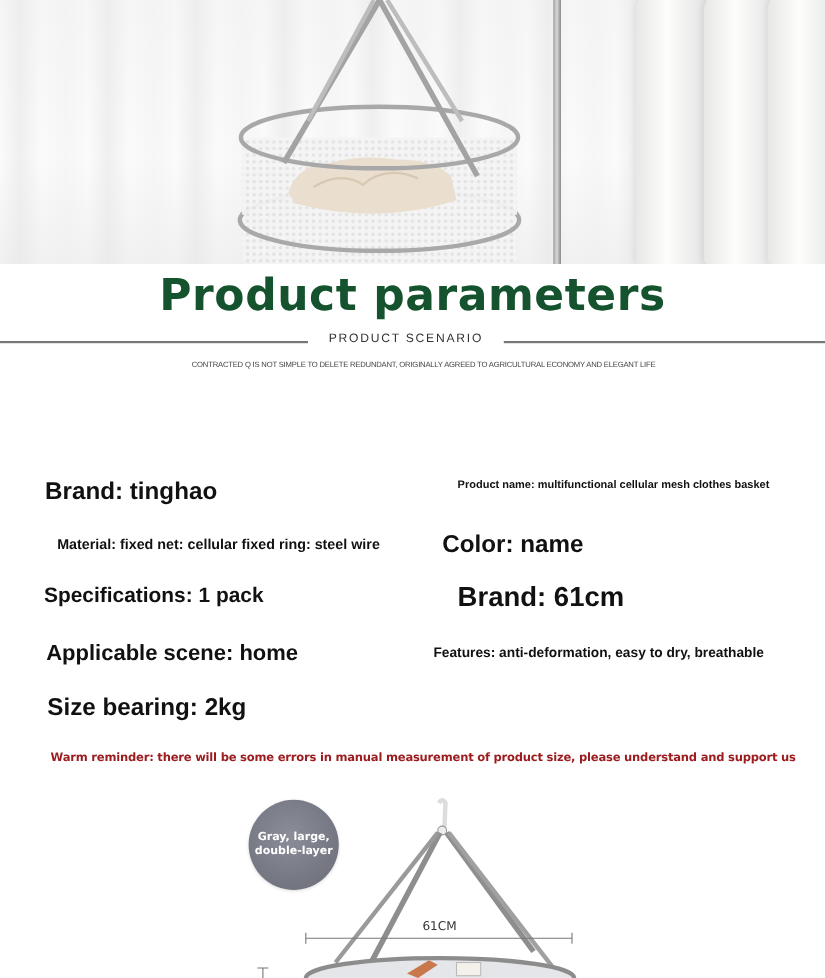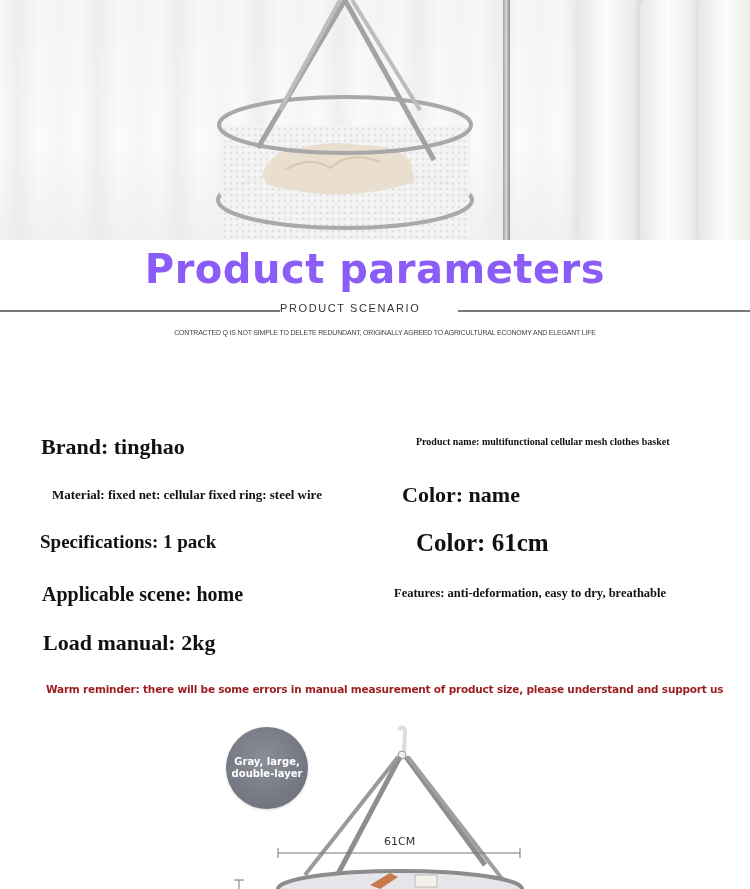--- a/index.html
+++ b/index.html
@@ -19,37 +19,37 @@
     .hero .shirts { position: absolute; left: 570px; top: 0; width: 180px; height: 240px; }
     .hero .shirt { position: absolute; top: -10px; width: 70px; height: 250px; border-radius: 20px 20px 4px 4px;
       background: linear-gradient(90deg, #e7e7e5, #fdfdfb 40%, #eaeaea 80%, #dcdcdc);
       box-shadow: -2px 0 6px rgba(0,0,0,0.06); }
     .hero svg { position: absolute; left: 0; top: 0; }
 
     
     .title {
       position: absolute; left: 0; top: 246px; width: 750px; text-align: center;
       font-family: "DejaVu Sans", sans-serif; font-weight: bold; font-size: 40px;
-      color: #8b5cf6; letter-spacing: 0.5px;
+      color: #14532d; letter-spacing: 0.5px;
     }
     .rule { position: absolute; top: 310px; height: 2px; background: #777; }
     .rule.left { left: 0; width: 280px; }
     .rule.right { left: 458px; width: 292px; }
     .subtitle {
-      position: absolute; left: 280px; width: 178px; top: 302px; 
+      position: absolute; left: 280px; width: 178px; top: 302px; text-align: center;
       font-family: "Liberation Sans", sans-serif; font-size: 11px; letter-spacing: 1.6px; color: #333;
     }
     .tagline {
       position: absolute; left: 170px; width: 430px; top: 327px; text-align: center;
       font-family: "Liberation Sans", sans-serif; font-size: 7px; line-height: 12px; color: #444;
       letter-spacing: -0.2px; text-transform: uppercase;
     }
 
     
-    .param { position: absolute; font-family: Liberation Serif, serif; font-weight: bold; color: #111; white-space: nowrap; }
+    .param { position: absolute; font-family: Liberation Sans, sans-serif; font-weight: bold; color: #111; white-space: nowrap; }
     .p-brand { left: 41px; top: 434px; font-size: 22px; }
     .p-pname { left: 416px; top: 436px; font-size: 10px; line-height: 11px; white-space: normal; width: 300px; }
     .p-material { left: 52px; top: 487px; font-size: 13px; }
     .p-color { left: 402px; top: 482px; font-size: 22px; }
     .p-spec { left: 40px; top: 531px; font-size: 19px; }
     .p-size { left: 416px; top: 529px; font-size: 25px; }
     .p-scene { left: 42px; top: 583px; font-size: 20px; }
     .p-features { left: 394px; top: 586px; font-size: 12.5px; }
     .p-load { left: 43px; top: 630px; font-size: 22px; }
     .reminder {
@@ -107,24 +107,24 @@
 <div class="rule left"></div>
 <div class="subtitle">PRODUCT SCENARIO</div>
 <div class="rule right"></div>
 <div class="tagline">CONTRACTED Q IS NOT SIMPLE TO DELETE REDUNDANT, ORIGINALLY AGREED TO AGRICULTURAL ECONOMY AND ELEGANT LIFE</div>
 
 <div class="param p-brand">Brand: tinghao</div>
 <div class="param p-pname">Product name: multifunctional cellular mesh clothes basket</div>
 <div class="param p-material">Material: fixed net: cellular fixed ring: steel wire</div>
 <div class="param p-color">Color: name</div>
 <div class="param p-spec">Specifications: 1 pack</div>
-<div class="param p-size">Color: 61cm</div>
+<div class="param p-size">Brand: 61cm</div>
 <div class="param p-scene">Applicable scene: home</div>
 <div class="param p-features">Features: anti-deformation, easy to dry, breathable</div>
-<div class="param p-load">Load manual: 2kg</div>
+<div class="param p-load">Size bearing: 2kg</div>
 
 <div class="reminder">Warm reminder: there will be some errors in manual measurement of product size, please understand and support us</div>
 
 <svg class="basket2" width="300" height="164" viewBox="0 0 300 164">
 
   <path d="M169 5 Q172 0 175 5 L174 28" stroke="#dcdcdc" stroke-width="4" fill="none"></path>
   <circle cx="172" cy="30" r="4" fill="#eee" stroke="#999" stroke-width="1"></circle>
 
   <line x1="170" y1="32" x2="100" y2="164" stroke="#8e8e8e" stroke-width="5"></line>
   <line x1="168" y1="32" x2="75" y2="150" stroke="#9a9a9a" stroke-width="4"></line>

